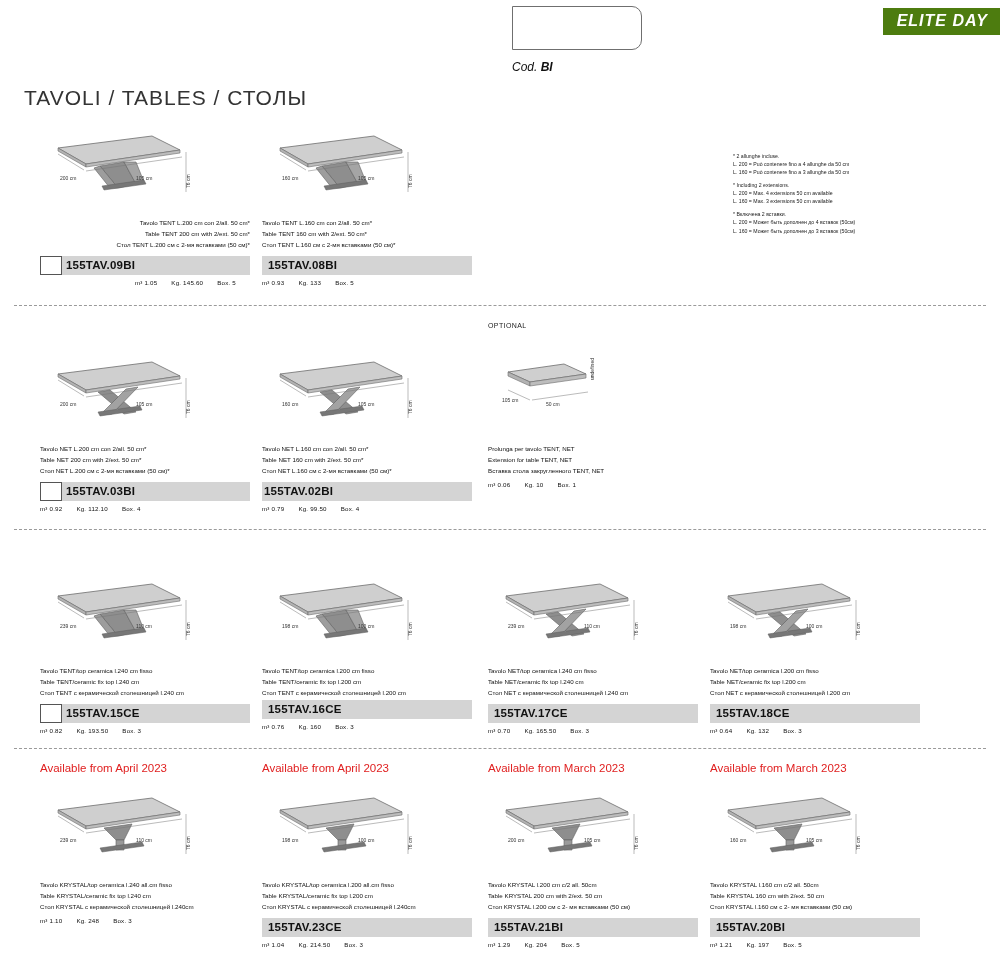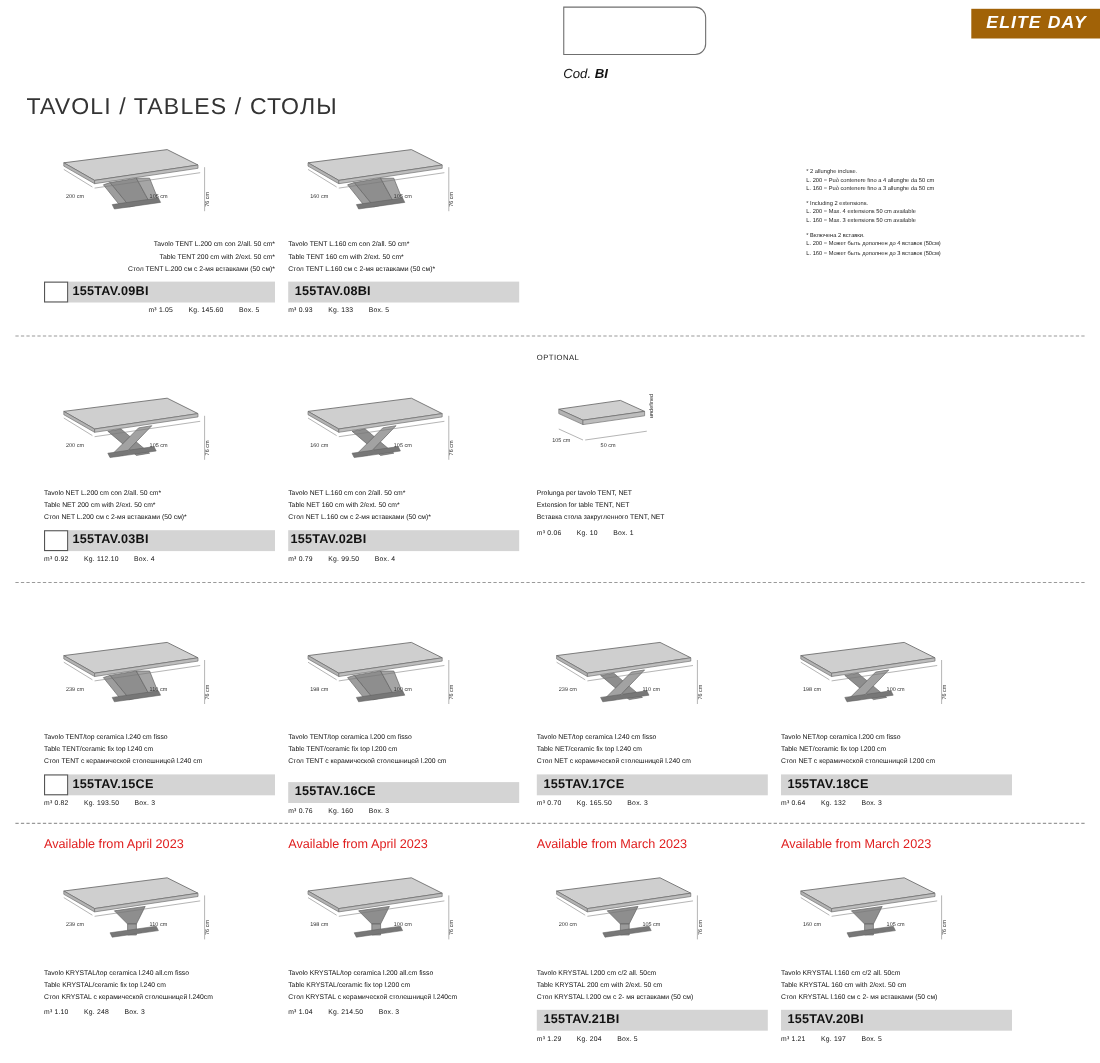--- a/index.html
+++ b/index.html
@@ -9,21 +9,21 @@
     font-family:"Liberation Sans", sans-serif;
     color:#1a1a1a;
     position:relative;
     overflow:hidden;
   }
   .page{position:relative;width:1000px;height:966px;}
 
   
   .brand-tag{
     position:absolute;right:0;top:8px;
-    background:#a16207;color:#fff;
+    background:#4d7c0f;color:#fff;
     font-weight:bold;font-size:16px;letter-spacing:1px;
     padding:4px 12px 5px 14px;
     font-style:italic;
   }
   .cod-box{
     position:absolute;left:512px;top:6px;
     width:128px;height:42px;
     border:1px solid #6f6f6f;
     border-radius:0 10px 10px 0;
     background:#fff;
@@ -299,21 +299,21 @@
               <text class="dim" x="96" y="62">100 cm</text>
               <line x1="146" y1="34" x2="146" y2="74" stroke="#777" stroke-width="0.5"></line>
               <text class="dim" x="150" y="70" transform="rotate(-90 150 70)">76 cm</text>
             </svg>
           </div>
           <div class="desc">
             <span class="ln">Tavolo TENT/top ceramica l.200 cm fisso</span>
             <span class="ln">Table TENT/ceramic fix top l.200 cm</span>
             <span class="ln">Стол TENT с керамической столешницей l.200 cm</span>
           </div>
-          <div class="code-bar" style="margin-top:12px;">
+          <div class="code-bar" style="margin-top:1px;">
             <span class="code" style="padding-left:6px">155TAV.16CE</span>
           </div>
           <div class="metrics"><span>m³ 0.76</span><span>Kg. 160</span><span>Box. 3</span></div>
         </div>
         <div class="cell" style="left: 488px; width: 210px;">
           <div class="thumb">
             <svg width="155" height="100" viewBox="0 0 155 100">
               <polygon points="18,30 112,18 140,32 46,46" fill="#cfcfcf" stroke="#6d6d6d" stroke-width="0.8"></polygon>
               <polygon points="18,30 46,46 46,49 18,33" fill="#b3b3b3" stroke="#6d6d6d" stroke-width="0.6"></polygon>
               <polygon points="46,46 140,32 140,35 46,49" fill="#bdbdbd" stroke="#6d6d6d" stroke-width="0.6"></polygon>
@@ -407,20 +407,23 @@
               <line x1="46" y1="53" x2="142" y2="39" stroke="#777" stroke-width="0.5"></line>
               <text class="dim" x="96" y="62">100 cm</text>
               <line x1="146" y1="34" x2="146" y2="74" stroke="#777" stroke-width="0.5"></line>
               <text class="dim" x="150" y="70" transform="rotate(-90 150 70)">76 cm</text>
             </svg>
           </div>
           <div class="desc">
             <span class="ln">Tavolo KRYSTAL/top ceramica l.200 all.cm fisso</span>
             <span class="ln">Table KRYSTAL/ceramic fix top l.200 cm</span>
             <span class="ln">Стол KRYSTAL с керамической столешницей l.240cm</span>
+          </div>
+          <div class="code-bar" style="margin-top:5px;">
+            <span class="code" style="padding-left:6px">155TAV.23CE</span>
           </div>
           <div class="metrics"><span>m³ 1.04</span><span>Kg. 214.50</span><span>Box. 3</span></div>
         </div>
         <div class="cell" style="left: 488px; width: 210px;">
           <div style="font-size:11.5px;color:#e02020;margin-bottom:6px;">Available from March 2023</div>
           <div class="thumb">
             <svg width="155" height="100" viewBox="0 0 155 100">
               <polygon points="18,30 112,18 140,32 46,46" fill="#cfcfcf" stroke="#6d6d6d" stroke-width="0.8"></polygon>
               <polygon points="18,30 46,46 46,49 18,33" fill="#b3b3b3" stroke="#6d6d6d" stroke-width="0.6"></polygon>
               <polygon points="46,46 140,32 140,35 46,49" fill="#bdbdbd" stroke="#6d6d6d" stroke-width="0.6"></polygon>

